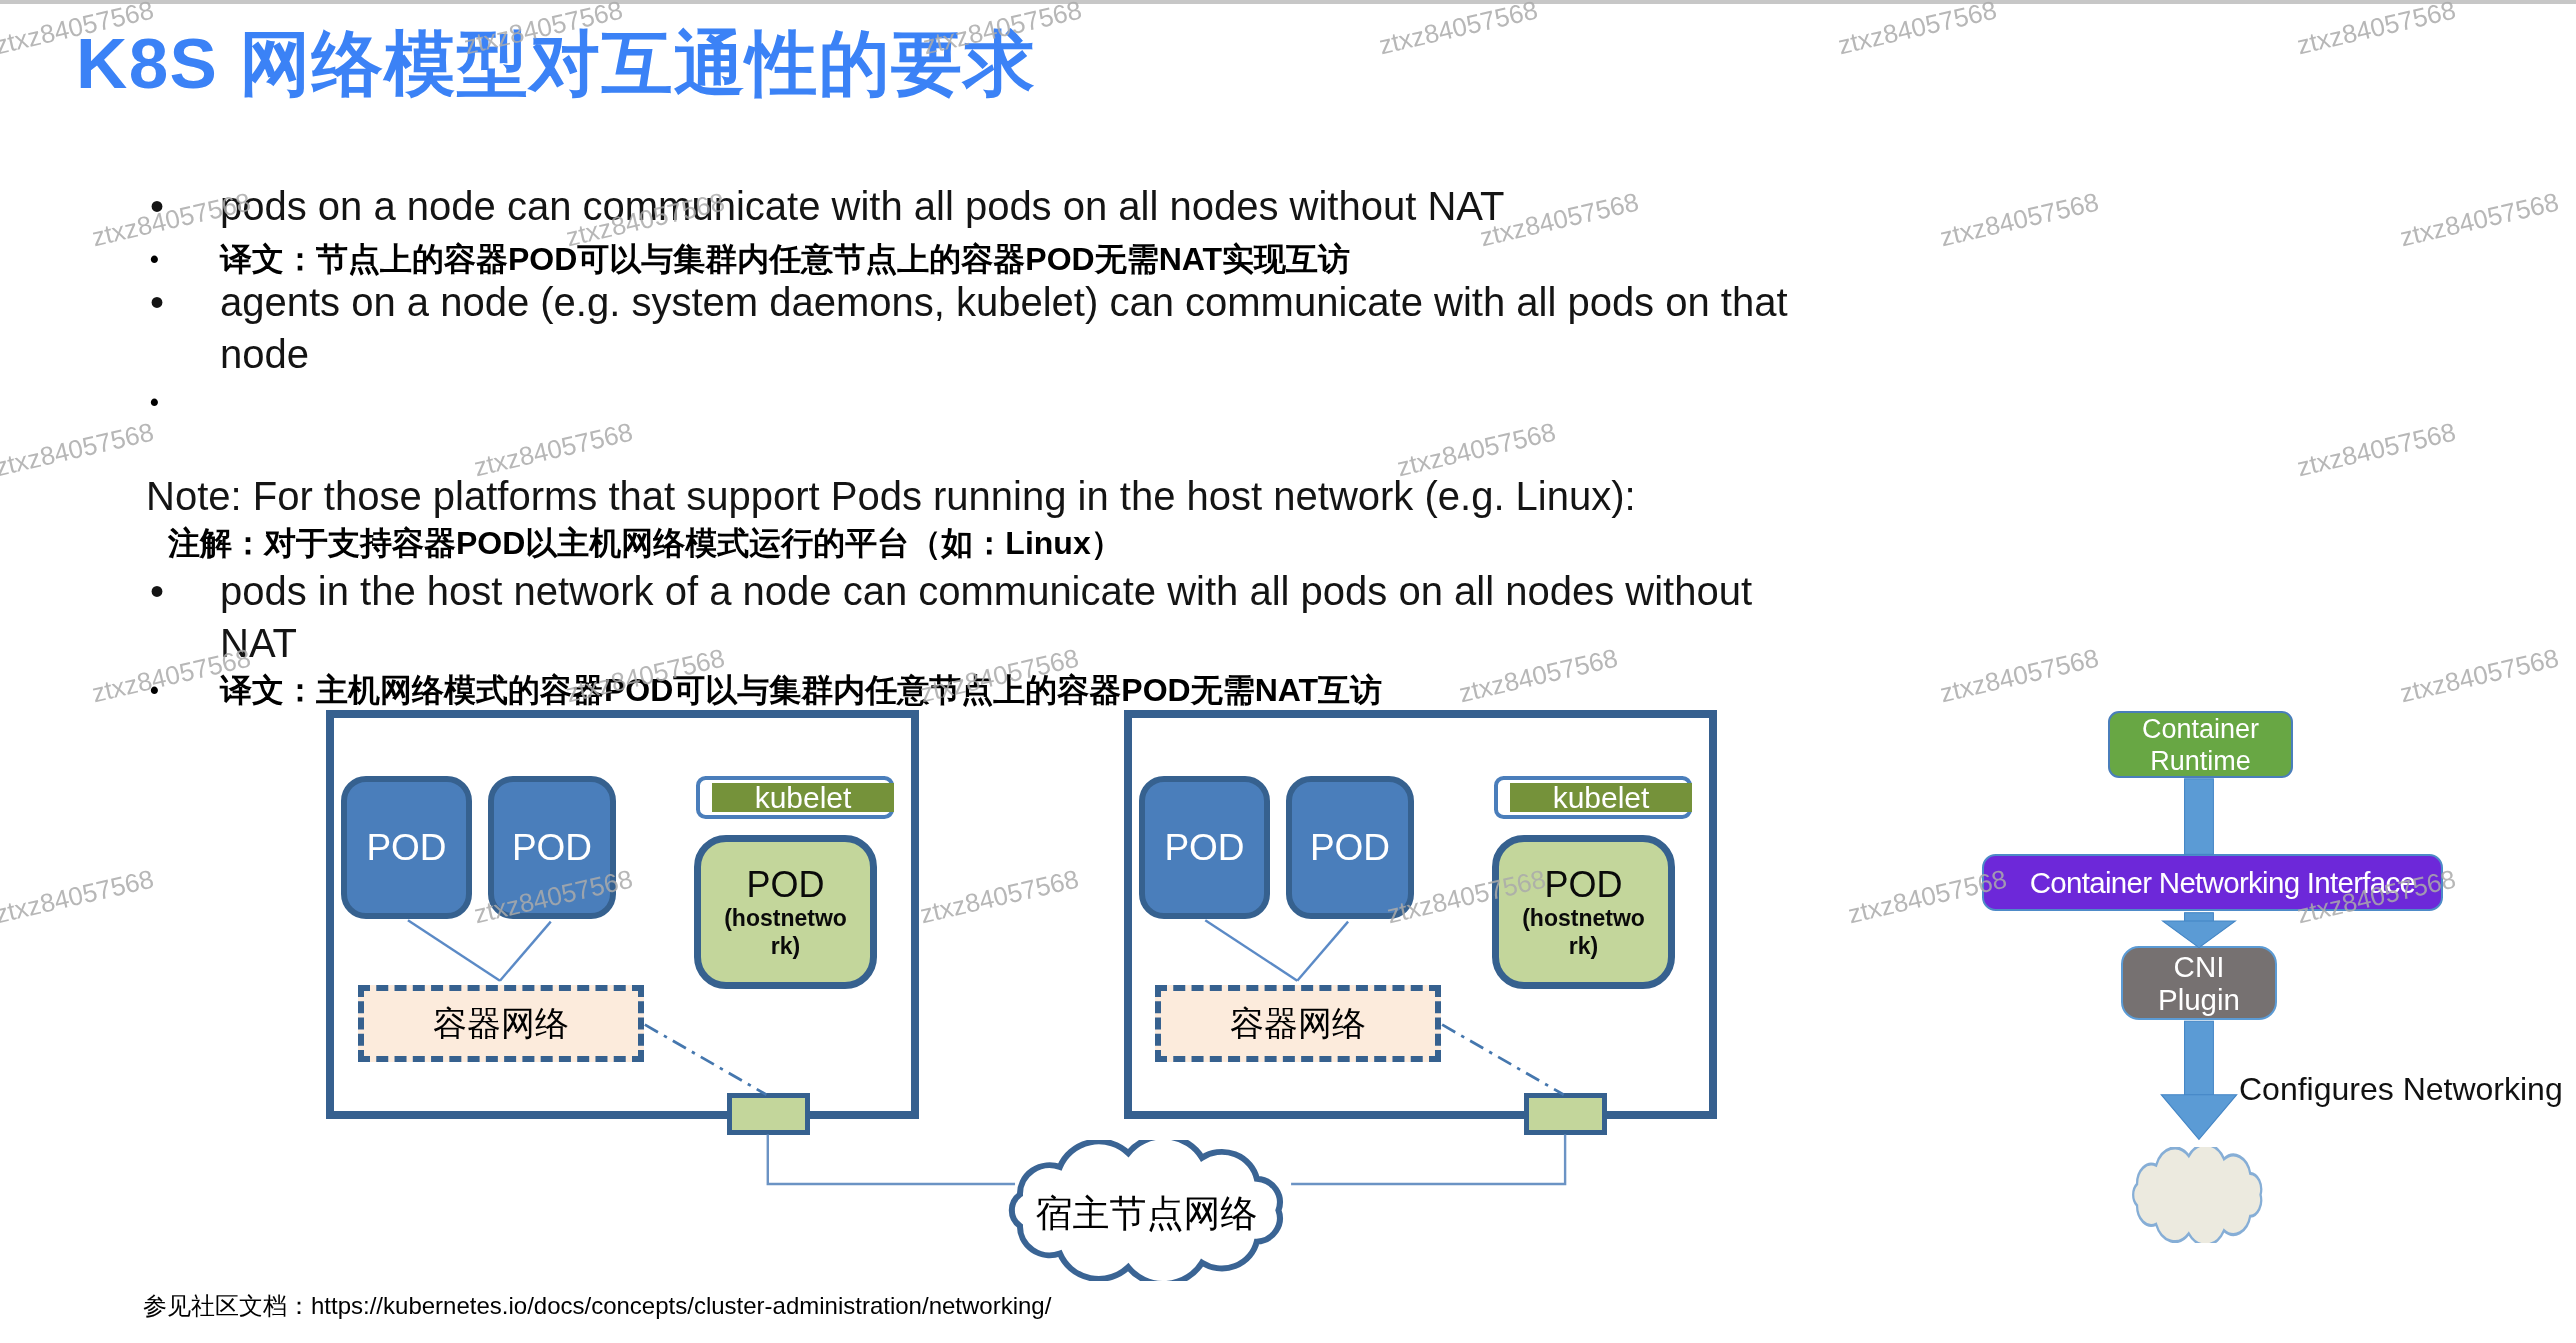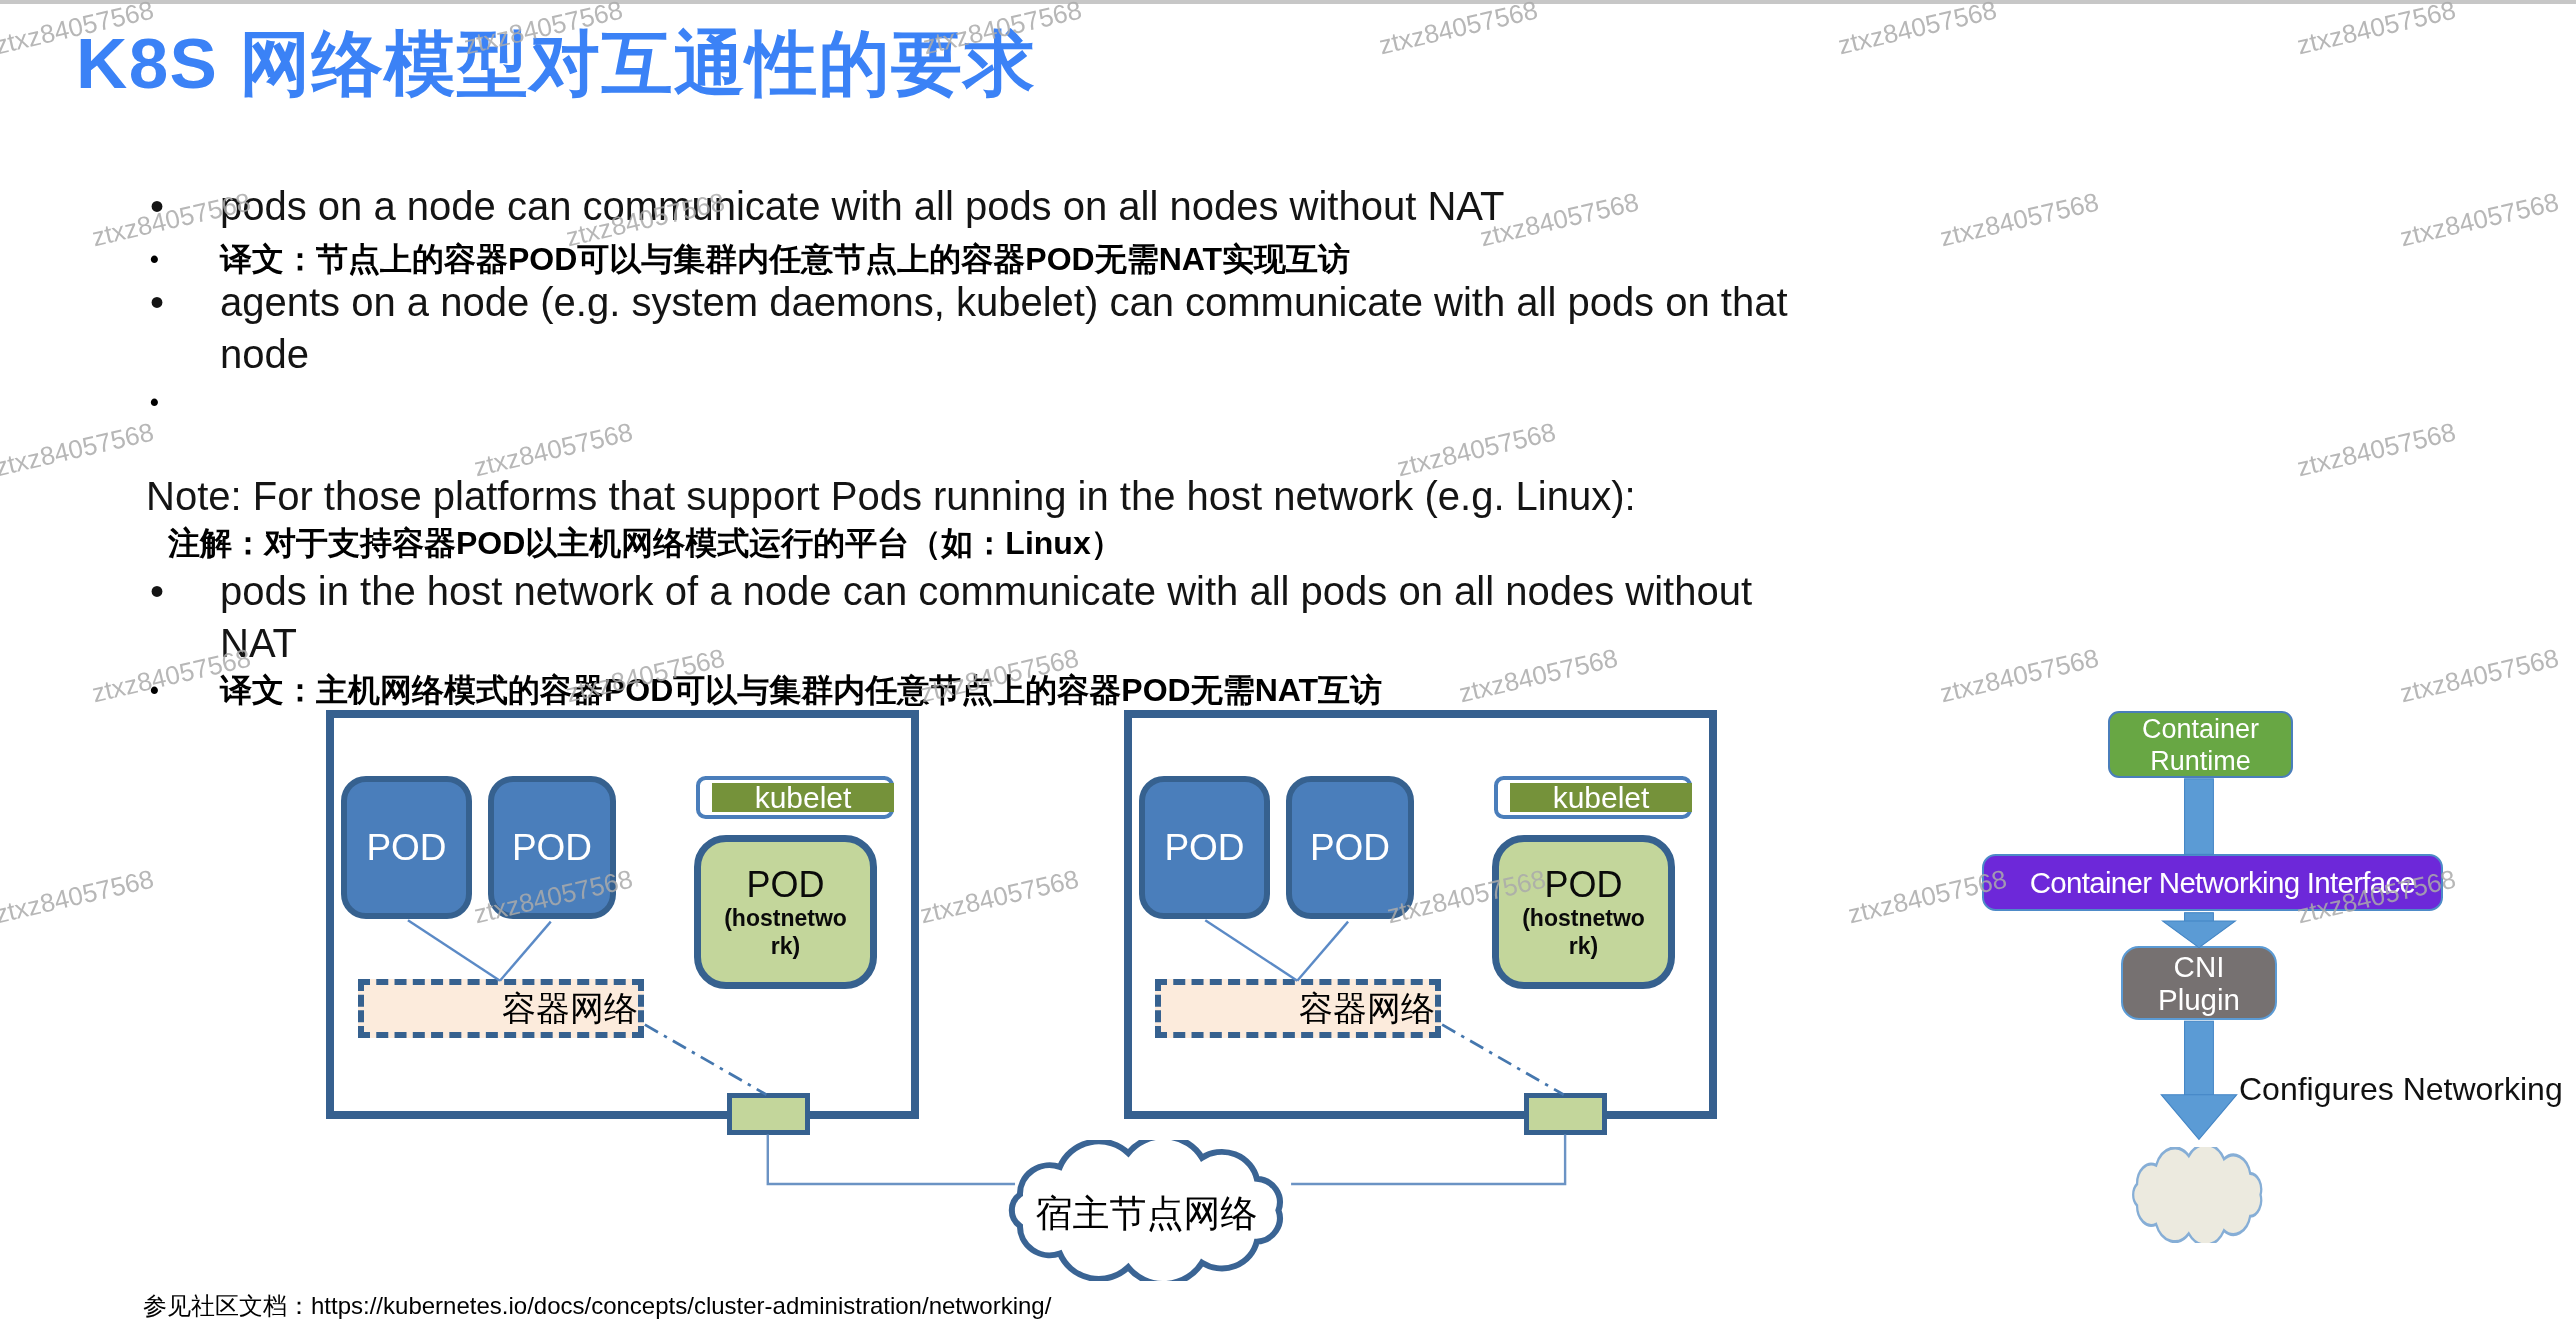--- a/index.html
+++ b/index.html
@@ -28,23 +28,23 @@
        display:flex;align-items:center;justify-content:center;z-index:2;}
   .kubelet-outer{position:absolute;width:198px;height:43px;border:4.8px solid #4A7EBB;border-radius:9.6px;
        background:#ffffff;box-sizing:border-box;padding:2.7px 4.1px;z-index:2;}
   .kubelet-inner{width:100%;height:100%;background:#75923A;color:#fff;font-size:30px;font-weight:400;
        display:flex;align-items:center;justify-content:center;margin-left:8px;}
   .hostpod{position:absolute;width:183px;height:154px;background:#C3D69B;border:7.6px solid #36618F;
        border-radius:32px;box-sizing:border-box;z-index:2;display:flex;flex-direction:column;
        align-items:center;justify-content:center;color:#0a0a0a;}
   .hostpod .t1{font-size:36px;font-weight:400;line-height:41px;}
   .hostpod .t2{font-size:23px;font-weight:700;line-height:27.5px;}
-  .cnet{position:absolute;width:286px;height:59px;background:#FCEBDC;border:6.9px dashed #36618F;
-       box-sizing:border-box;z-index:2;display:flex;align-items:center;justify-content:flex-end;
-       font-size:34px;color:#000;}
+  .cnet{position:absolute;width:286px;height:77px;background:#FCEBDC;border:6.9px dashed #36618F;
+       box-sizing:border-box;z-index:2;display:flex;align-items:center;justify-content:center;
+       font-size:34px;color:#000;margin-top:6px;}
   .nic{position:absolute;width:83px;height:42px;background:#C3D69B;border:5.5px solid #36618F;
        box-sizing:border-box;z-index:2;}
 
   .lines-layer{position:absolute;left:0;top:0;z-index:4;pointer-events:none;}
   .cloud-svg{position:absolute;z-index:6;}
   .cloud-label{position:absolute;z-index:7;text-align:center;font-size:37px;font-weight:500;color:#000;}
 
   .flow-runtime{position:absolute;left:2108px;top:711px;width:185px;height:67px;background:#68A744;
        border:2.7px solid #4A7EBB;border-radius:11px;box-sizing:border-box;color:#fff;font-size:27px;
        line-height:32px;display:flex;align-items:center;justify-content:center;text-align:center;z-index:2;}

